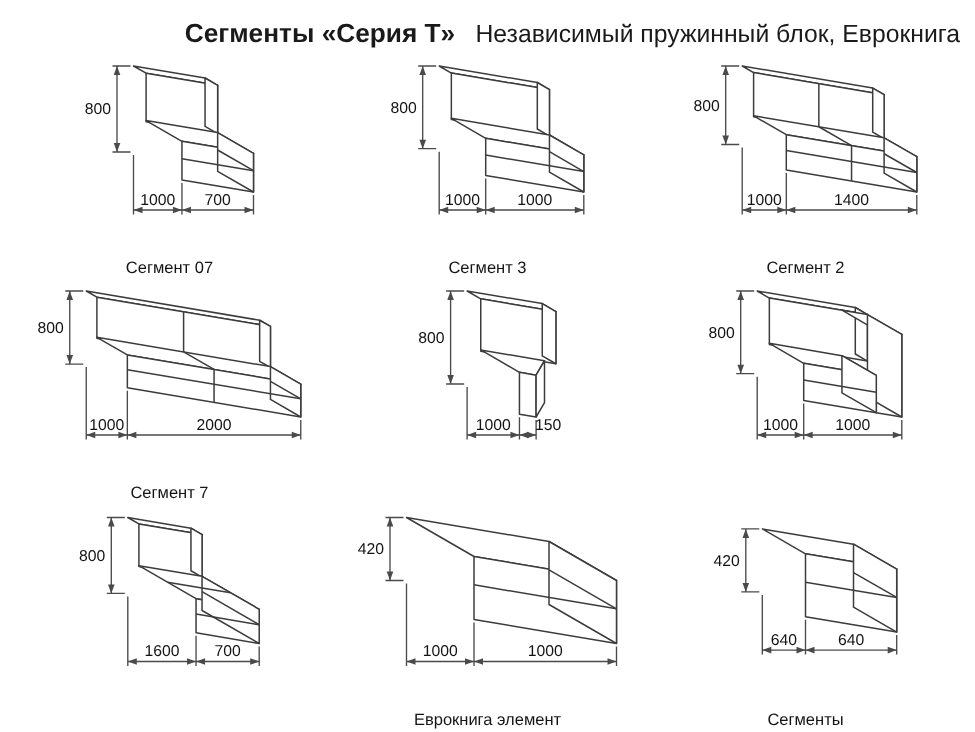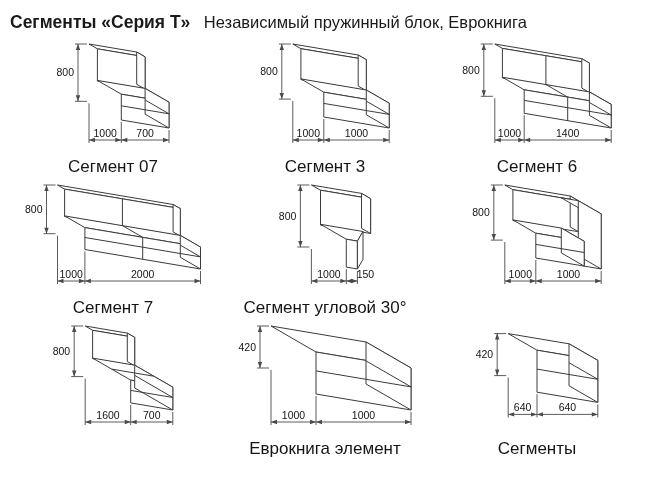--- a/index.html
+++ b/index.html
@@ -4,41 +4,41 @@
 <style>
   *{margin:0;padding:0;box-sizing:border-box}
   html,body{width:650px;height:488px}
   body{
     background:#ffffff;
     font-family:"Liberation Sans",sans-serif;
     color:#1a1a1a;
     overflow:hidden;
   }
   .title{
-    text-align:left;
+    text-align:right;
     padding:12px 10px 4px 10px;
     white-space:nowrap;
   }
   .title .t-bold{font-weight:bold;font-size:17.5px}
   .title .t-reg{font-weight:normal;font-size:16.5px}
   .grid{
     display:grid;
     grid-template-columns:repeat(3,1fr);
     column-gap:2px;
     row-gap:4px;
     padding:2px 8px 0 8px;
   }
   .cell{display:flex;flex-direction:column;align-items:center}
   svg.draw{display:block}
   .cap{
-    font-size:17px;
+    font-size:11px;
     line-height:1.12;
     text-align:center;
     color:#151515;
-    margin-top:0;
+    margin-top:16px;
   }
   .cap span{display:block}
   text{font-family:"Liberation Sans",sans-serif}
 </style>
 </head>
 <body>
 
 <div class="title">
   <span class="t-bold">Сегменты «Серия Т»</span>
   <span class="t-reg">&nbsp;</span>
@@ -153,21 +153,21 @@
           <polygon points="46.8,5.0 49.0,11.0 44.6,11.0" fill="#4a4a4a" stroke="none"></polygon>
           <polygon points="46.8,57.3 44.6,51.3 49.0,51.3" fill="#4a4a4a" stroke="none"></polygon>
         </g>
         <g fill="#141414" font-size="10.5">
           <text x="72.5" y="97.5" text-anchor="middle">1000</text>
           <text x="130.7" y="97.5" text-anchor="middle">1400</text>
           <text x="42.8" y="34.7" text-anchor="end">800</text>
         </g>
       </svg>
     <figcaption class="cap">
-      <span>Сегмент 6</span>
+      <span>Сегмент 2</span>
     </figcaption>
   </figure>
 
   <figure class="cell">
     <svg class="draw" width="200" height="118" viewBox="0 0 200 118">
         <g fill="#ffffff" stroke="#3c3c3c" stroke-width="1" stroke-linejoin="round">
           <polygon points="51.6,9.1 167.3,28.6 160.1,24.5 44.5,5.0"></polygon>
           <polygon points="51.6,36.5 167.3,56.0 167.3,28.6 51.6,9.1"></polygon>
           <polygon points="167.3,56.0 160.1,51.9 160.1,24.5 167.3,28.6"></polygon>
           <polygon points="71.9,47.6 187.5,67.1 167.3,55.4 51.6,35.9"></polygon>
@@ -229,23 +229,20 @@
           <line x1="75.4" y1="5.0" x2="75.4" y2="67.0"></line>
           <polygon points="75.4,5.0 77.6,11.0 73.2,11.0" fill="#4a4a4a" stroke="none"></polygon>
           <polygon points="75.4,67.0 73.2,61.0 77.6,61.0" fill="#4a4a4a" stroke="none"></polygon>
         </g>
         <g fill="#141414" font-size="10.5">
           <text x="103.9" y="97.5" text-anchor="middle">1000</text>
           <text x="140.4" y="97.5" text-anchor="middle">150</text>
           <text x="71.4" y="39.5" text-anchor="end">800</text>
         </g>
       </svg>
-    <figcaption class="cap">
-      <span>Сегмент угловой 30°</span>
-    </figcaption>
   </figure>
 
   <figure class="cell">
     <svg class="draw" width="200" height="118" viewBox="0 0 200 118">
         <g fill="#ffffff" stroke="#3c3c3c" stroke-width="1" stroke-linejoin="round">
           <polygon points="75.9,9.7 141.3,20.7 133.2,16.0 67.8,5.0"></polygon>
           <polygon points="75.9,40.6 141.3,51.7 141.3,20.7 75.9,9.7"></polygon>
           <polygon points="141.3,51.7 133.2,47.0 133.2,16.0 141.3,20.7"></polygon>
           <polygon points="147.2,31.1 164.2,33.9 141.3,20.7 124.3,17.8"></polygon>
           <polygon points="147.2,86.1 164.2,89.0 164.2,33.9 147.2,31.1"></polygon>

